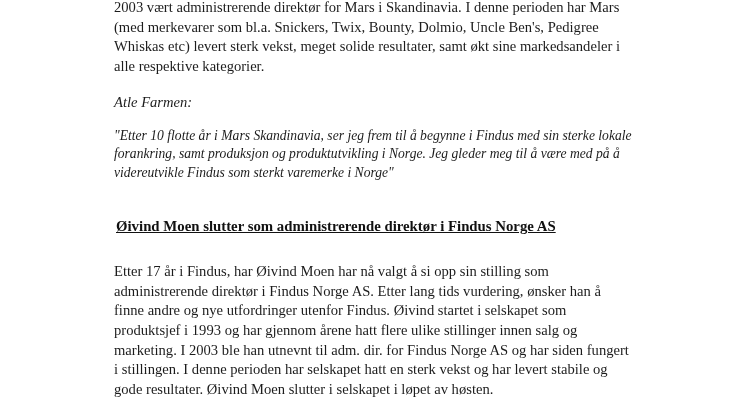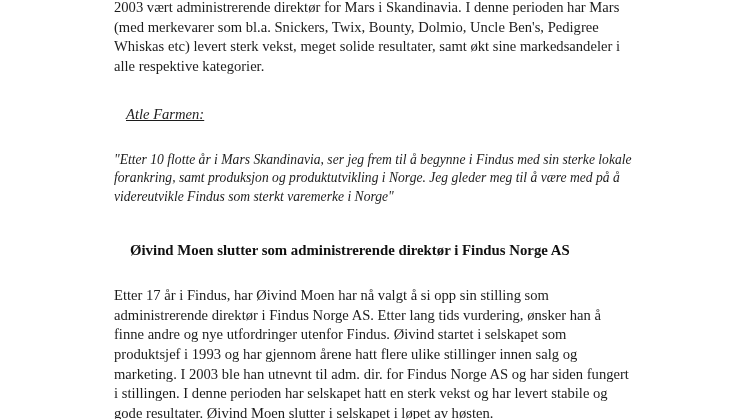--- a/index.html
+++ b/index.html
@@ -29,38 +29,38 @@
     margin: 0;
     color: #1c1c1c;
   }
   .para-top {
     margin-top: -2px;
   }
   .name-italic {
     font-size: 14.6px;
     line-height: 19.6px;
     font-style: italic;
-    margin: 12px;
+    margin: 0;
     color: #1c1c1c;
-    text-decoration: underline;
   }
   .spacer-sm { height: 14px; }
   .spacer-md { height: 17px; }
   .quote {
     font-size: 13.6px;
     line-height: 18.4px;
     font-style: italic;
     margin: 0;
     color: #1c1c1c;
   }
   .heading {
     font-size: 14.8px;
     line-height: 20px;
     font-weight: bold;
-    margin: 16px;
+    text-decoration: underline;
+    margin: 2px;
     color: #111111;
   }
   .heading-wrap {
     margin-top: 34px;
     margin-bottom: 26px;
   }
 </style>
 </head>
 <body>
 

